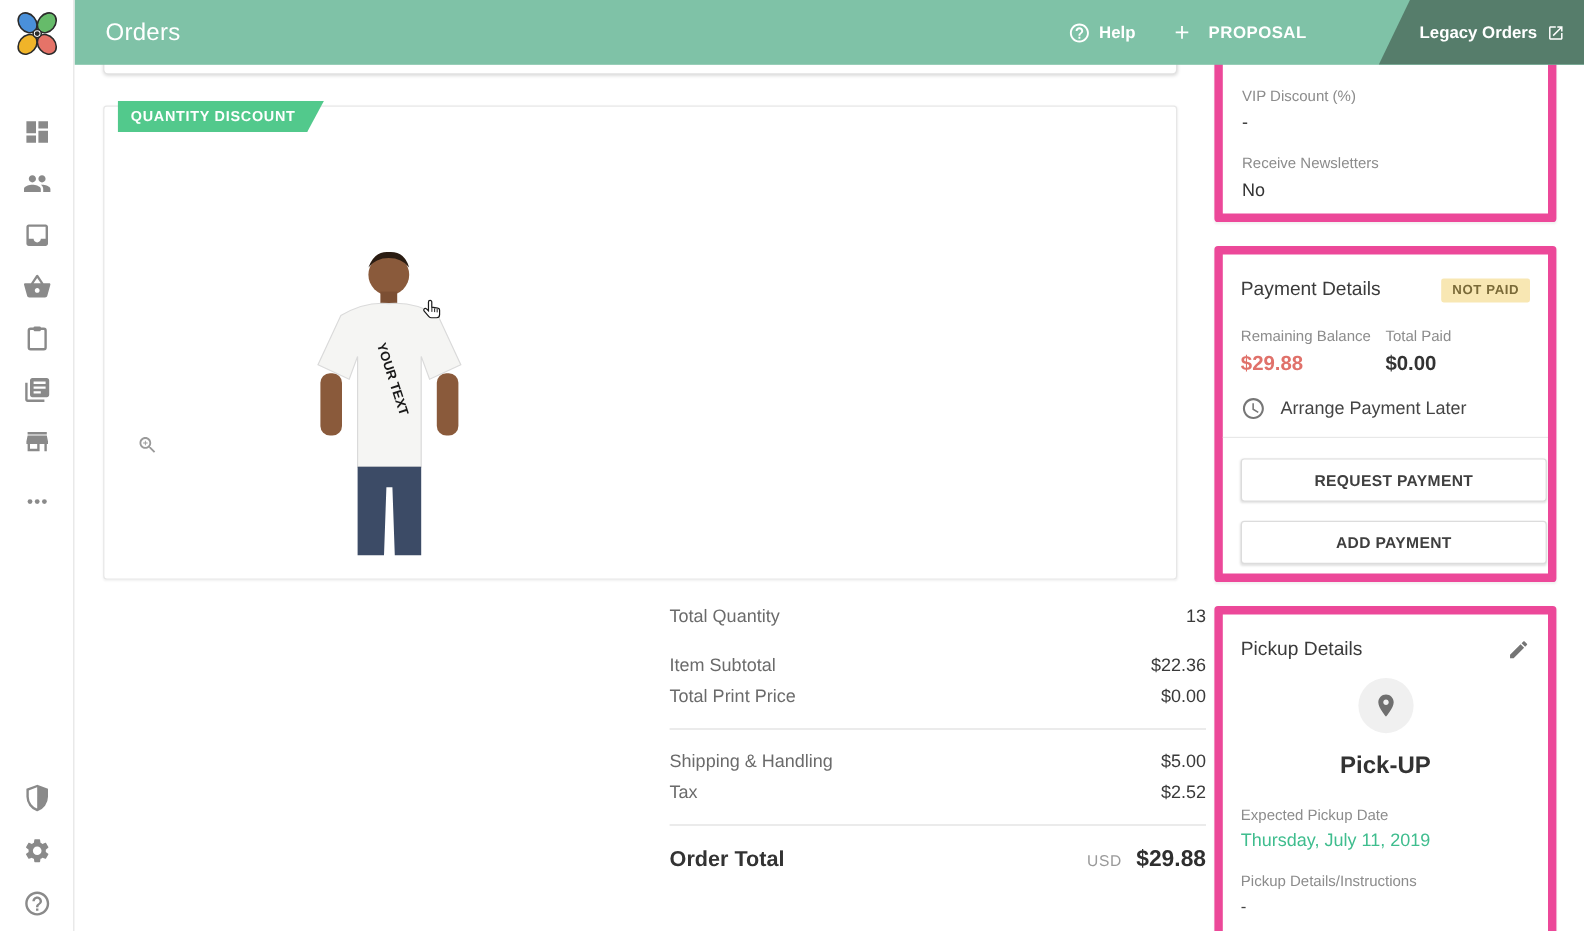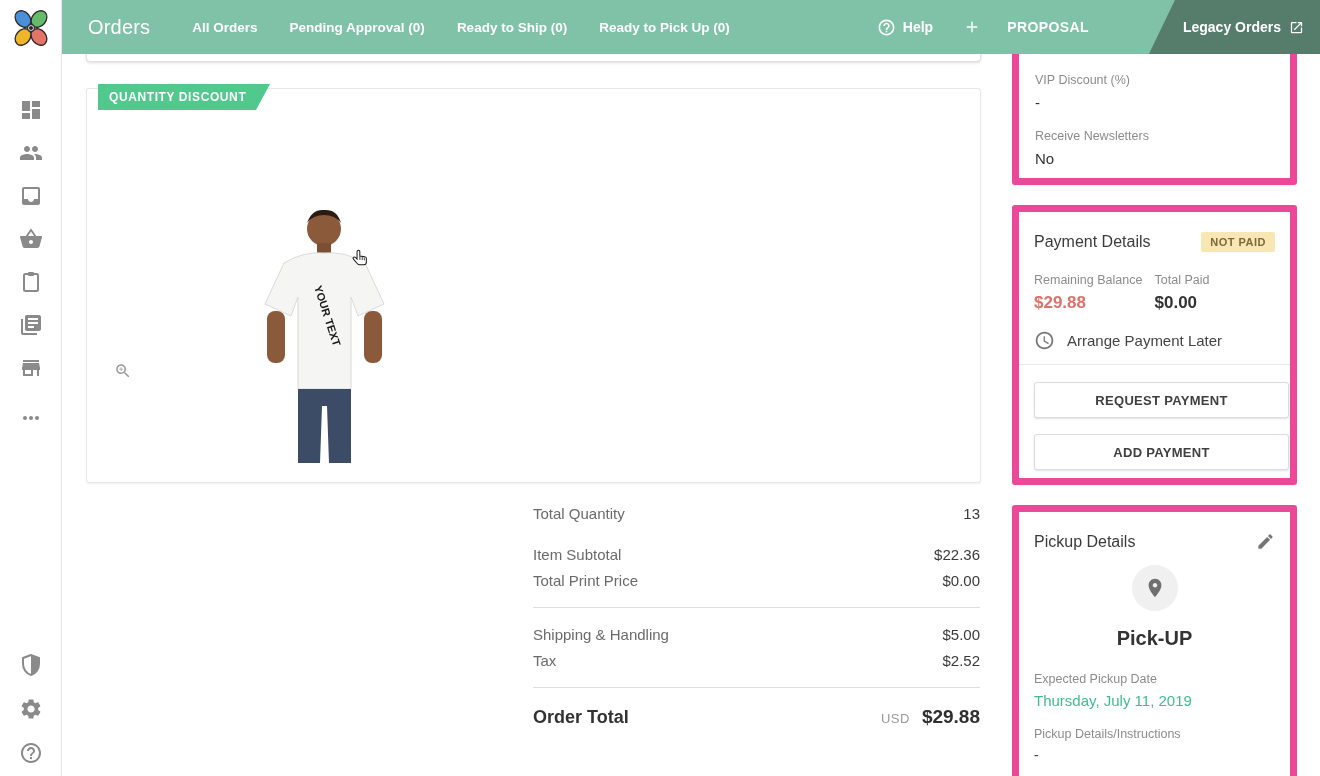--- a/index.html
+++ b/index.html
@@ -6,21 +6,21 @@
   html,body { width:1320px; height:776px; overflow:hidden; }
   body { font-family:"Liberation Sans", sans-serif; background:#ffffff; position:relative; color:#3c3c3c; }
 
   
   .topbar { position:absolute; left:62px; top:0; width:1258px; height:54px; background:#7fc2a7; display:flex; align-items:center; z-index:30; }
   .topbar-title { color:#fff; font-size:20px; font-weight:500; margin-left:26px; letter-spacing:.2px; }
   .topnav { display:flex; align-items:center; margin-left:42px; gap:32px; }
   .topnav-item { color:#fff; font-size:13.5px; font-weight:700; cursor:pointer; white-space:nowrap; }
   .topbar-right { margin-left:auto; display:flex; align-items:center; height:100%; }
   .help-btn { display:flex; align-items:center; gap:7px; color:#fff; font-size:14px; font-weight:700; cursor:pointer; margin-right:30px; }
-  .proposal-btn { display:flex; align-items:center; gap:26px; color:#fff; font-size:14px; font-weight:700; letter-spacing:.4px; cursor:pointer; margin-right:60px; }
+  .proposal-btn { display:flex; align-items:center; gap:13px; color:#fff; font-size:14px; font-weight:700; letter-spacing:.4px; cursor:pointer; margin-right:60px; }
   .legacy-btn { height:54px; background:#567d6b; display:flex; align-items:center; gap:8px; color:#fff; font-size:14px; font-weight:700; padding:0 16px 0 34px; clip-path:polygon(26px 0, 100% 0, 100% 100%, 0 100%); cursor:pointer; }
 
   
   .sidebar { position:absolute; left:0; top:0; width:62px; height:776px; background:#fff; border-right:1px solid #e4e4e4; z-index:40; }
   .side-logo { position:absolute; left:9px; top:7px; width:44px; height:42px; cursor:pointer; }
   .side-icon { position:absolute; left:19px; width:24px; height:24px; color:#8a8a8a; cursor:pointer; }
 
   
   .partial-card { position:absolute; left:86px; top:40px; width:895px; height:22px; background:#fff; border:1px solid #e2e2e2; border-radius:0 0 4px 4px; box-shadow:0 1px 3px rgba(0,0,0,.14); z-index:5; }
   .product-card { position:absolute; left:86px; top:88px; width:895px; height:395px; background:#fff; border:1px solid #e7e7e7; border-radius:3px; box-shadow:0 1px 2px rgba(0,0,0,.06); z-index:6; }
@@ -36,21 +36,21 @@
   .unit-price { position:absolute; right:404px; top:133px; font-size:13px; color:#7d7d7d; display:flex; align-items:center; gap:6px; }
   .row-label { color:#7a7a7a; font-size:14px; }
   .color-row { position:absolute; left:385px; top:175px; display:flex; gap:27px; font-size:14px; }
   .sizes-row { position:absolute; left:385px; top:201px; display:flex; align-items:center; font-size:14px; }
   .status-chip { background:#4a96e0; color:#fff; font-size:11px; font-weight:700; letter-spacing:.4px; padding:3px 9px 4px; border-radius:3px; }
   .line-item { position:absolute; left:110px; top:410px; width:846px; height:46px; background:#fff; border:1px solid #e5e5e5; border-radius:2px; display:flex; align-items:center; }
   .line-item-id { color:#55a3cc; font-size:14px; margin-left:20px; cursor:pointer; }
   .line-item-name { color:#3c3c3c; font-size:14px; margin-left:22px; }
 
   
-  .totals { position:absolute; left:533px; top:505px; width:447px; }
+  .totals { position:absolute; left:558px; top:505px; width:447px; }
   .t-row { display:flex; justify-content:space-between; font-size:15px; color:#6b6b6b; }
   .t-row .t-val { color:#3a3a3a; }
   .t-divider { border-top:1px solid #dedede; margin:18px 0; }
   .order-total-row { display:flex; align-items:baseline; font-size:18px; color:#333; font-weight:700; margin-top:8px; }
   .order-total-cur { margin-left:auto; font-size:13px; color:#9a9a9a; font-weight:400; letter-spacing:.5px; margin-right:12px; }
   .order-total-val { font-size:19px; font-weight:700; color:#2f2f2f; }
 
   
   .rcard { position:absolute; left:1012px; width:285px; background:#fff; border:7px solid #ec4899; border-radius:3px; box-shadow:0 1px 2px rgba(0,0,0,.06); }
   .small-label { font-size:12.5px; color:#8c8c8c; }
@@ -130,26 +130,20 @@
   <svg class="side-icon" style="top:697px" viewBox="0 0 24 24" fill="currentColor">
       <path d="M19.14 12.94c.04-.3.06-.61.06-.94s-.02-.64-.07-.94l2.03-1.58c.18-.14.23-.41.12-.61l-1.92-3.32c-.12-.22-.37-.29-.59-.22l-2.39.96c-.5-.38-1.03-.7-1.62-.94L14.4 2.81c-.04-.24-.24-.41-.48-.41h-3.84c-.24 0-.43.17-.47.41l-.36 2.54c-.59.24-1.13.57-1.62.94l-2.39-.96c-.22-.08-.47 0-.59.22L2.74 8.87c-.12.21-.08.47.12.61l2.03 1.58c-.05.3-.09.63-.09.94s.02.64.07.94l-2.03 1.58c-.18.14-.23.41-.12.61l1.92 3.32c.12.22.37.29.59.22l2.39-.96c.5.38 1.03.7 1.62.94l.36 2.54c.05.24.24.41.48.41h3.84c.24 0 .44-.17.47-.41l.36-2.54c.59-.24 1.13-.56 1.62-.94l2.39.96c.22.08.47 0 .59-.22l1.92-3.32c.12-.22.07-.47-.12-.61l-2.01-1.58zM12 15.6c-1.98 0-3.6-1.62-3.6-3.6s1.62-3.6 3.6-3.6 3.6 1.62 3.6 3.6-1.62 3.6-3.6 3.6z"></path>
     </svg>
   <svg class="side-icon" style="top:741px" viewBox="0 0 24 24" fill="currentColor">
       <path d="M11 18h2v-2h-2v2zm1-16C6.48 2 2 6.48 2 12s4.48 10 10 10 10-4.48 10-10S17.52 2 12 2zm0 18c-4.41 0-8-3.59-8-8s3.59-8 8-8 8 3.59 8 8-3.59 8-8 8zm0-14c-2.21 0-4 1.79-4 4h2c0-1.1.9-2 2-2s2 .9 2 2c0 2-3 1.75-3 5h2c0-2.25 3-2.5 3-5 0-2.21-1.79-4-4-4z"></path>
     </svg>
 </div>
 
 <div class="topbar">
   <div class="topbar-title">Orders</div>
-  <div class="topnav">
-    <div class="topnav-item">All Orders</div>
-    <div class="topnav-item">Pending Approval (0)</div>
-    <div class="topnav-item">Ready to Ship (0)</div>
-    <div class="topnav-item">Ready to Pick Up (0)</div>
-  </div>
   <div class="topbar-right">
     <div class="help-btn">
       <svg width="19" height="19" viewBox="0 0 24 24" fill="#fff">
           <path d="M11 18h2v-2h-2v2zm1-16C6.48 2 2 6.48 2 12s4.48 10 10 10 10-4.48 10-10S17.52 2 12 2zm0 18c-4.41 0-8-3.59-8-8s3.59-8 8-8 8 3.59 8 8-3.59 8-8 8zm0-14c-2.21 0-4 1.79-4 4h2c0-1.1.9-2 2-2s2 .9 2 2c0 2-3 1.75-3 5h2c0-2.25 3-2.5 3-5 0-2.21-1.79-4-4-4z"></path>
         </svg>
       <span>Help</span>
     </div>
     <div class="proposal-btn">
       <svg width="18" height="18" viewBox="0 0 24 24" fill="#fff">
           <path d="M19 13h-6v6h-2v-6H5v-2h6V5h2v6h6v2z"></path>

